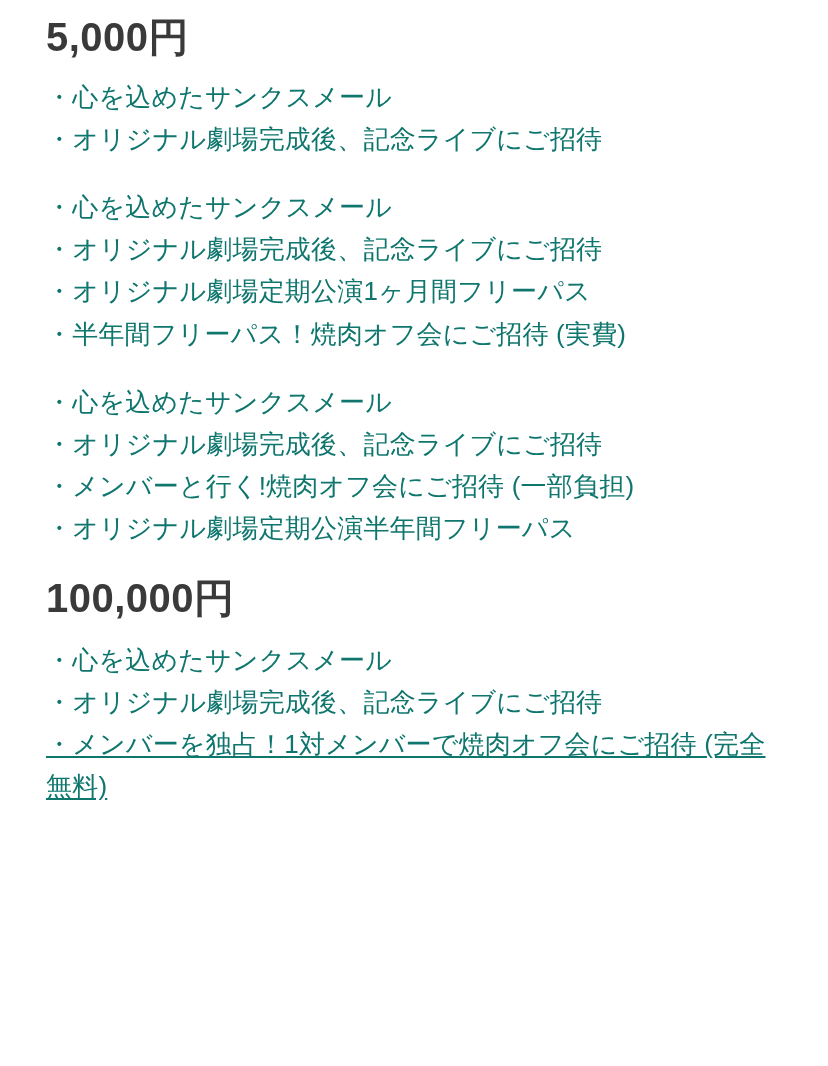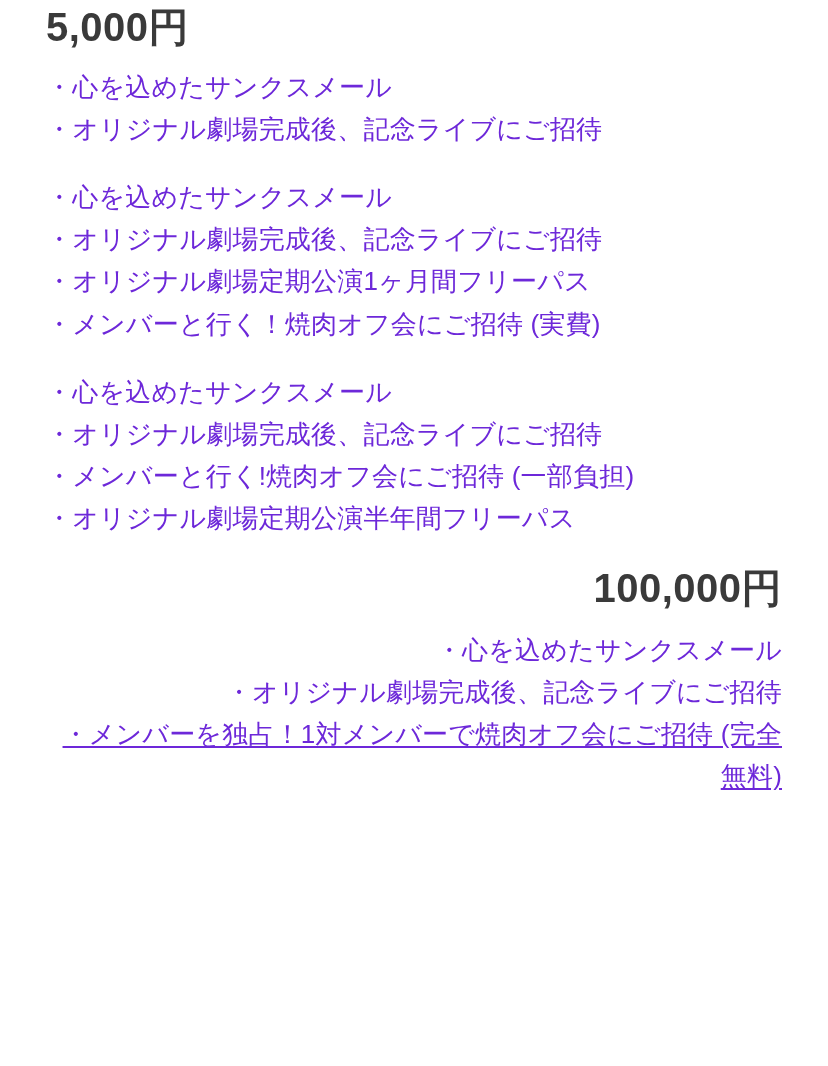--- a/index.html
+++ b/index.html
@@ -11,41 +11,40 @@
     width: 828px;
     height: 1066px;
     font-family: "Liberation Sans", "DejaVu Sans", sans-serif;
     color: #3c3c3c;
     overflow: hidden;
   }
   .page {
     width: 828px;
     height: 1066px;
     box-sizing: border-box;
-    padding: 4px 46px 0 46px;
+    padding: 14px 46px 0 46px;
   }
   .tier {
     margin-bottom: 26px;
   }
   .tier:last-child {
     margin-bottom: 16px;
-    text-align: right;
   }
   .tier-title {
     font-size: 40px;
     font-weight: bold;
     color: #3a3a3a;
     letter-spacing: 0.5px;
     line-height: 1.15;
     margin: 0 0 18px 0;
   }
   .benefit {
     font-size: 26px;
     line-height: 1.62;
-    color: #6d28d9;
+    color: #0f766e;
     margin: 0;
     letter-spacing: 0.2px;
   }
   .benefit .u {
     text-underline-offset: 3px;
   }
   .benefit.strong {
     font-weight: normal;
   }
   .benefit.strong .u {
@@ -60,21 +59,21 @@
   <div id="tiers-root">
       <div class="tier tier--t1">
         <h2 class="tier-title">5,000円</h2>
         <p class="benefit"><span>・心を込めたサンクスメール</span></p>
         <p class="benefit"><span>・オリジナル劇場完成後、記念ライブにご招待</span></p>
       </div>
       <div class="tier tier--t2">
         <p class="benefit"><span>・心を込めたサンクスメール</span></p>
         <p class="benefit"><span>・オリジナル劇場完成後、記念ライブにご招待</span></p>
         <p class="benefit"><span>・オリジナル劇場定期公演</span><span class="u">1ヶ月間フリーパス</span></p>
-        <p class="benefit"><span>・メンバーと行く！焼肉オフ会にご招待 (実費)</span></p>
+        <p class="benefit"><span>・半年間フリーパス！焼肉オフ会にご招待 (実費)</span></p>
       </div>
       <div class="tier tier--t3">
         <p class="benefit"><span>・心を込めたサンクスメール</span></p>
         <p class="benefit"><span>・オリジナル劇場完成後、記念ライブにご招待</span></p>
         <p class="benefit"><span>・メンバーと行く!焼肉オフ会にご招待 (一部負担)</span></p>
         <p class="benefit"><span>・オリジナル劇場定期公演</span><span class="u">半年間フリーパス</span></p>
       </div>
       <div class="tier tier--t4">
         <h2 class="tier-title">100,000円</h2>
         <p class="benefit"><span>・心を込めたサンクスメール</span></p>

